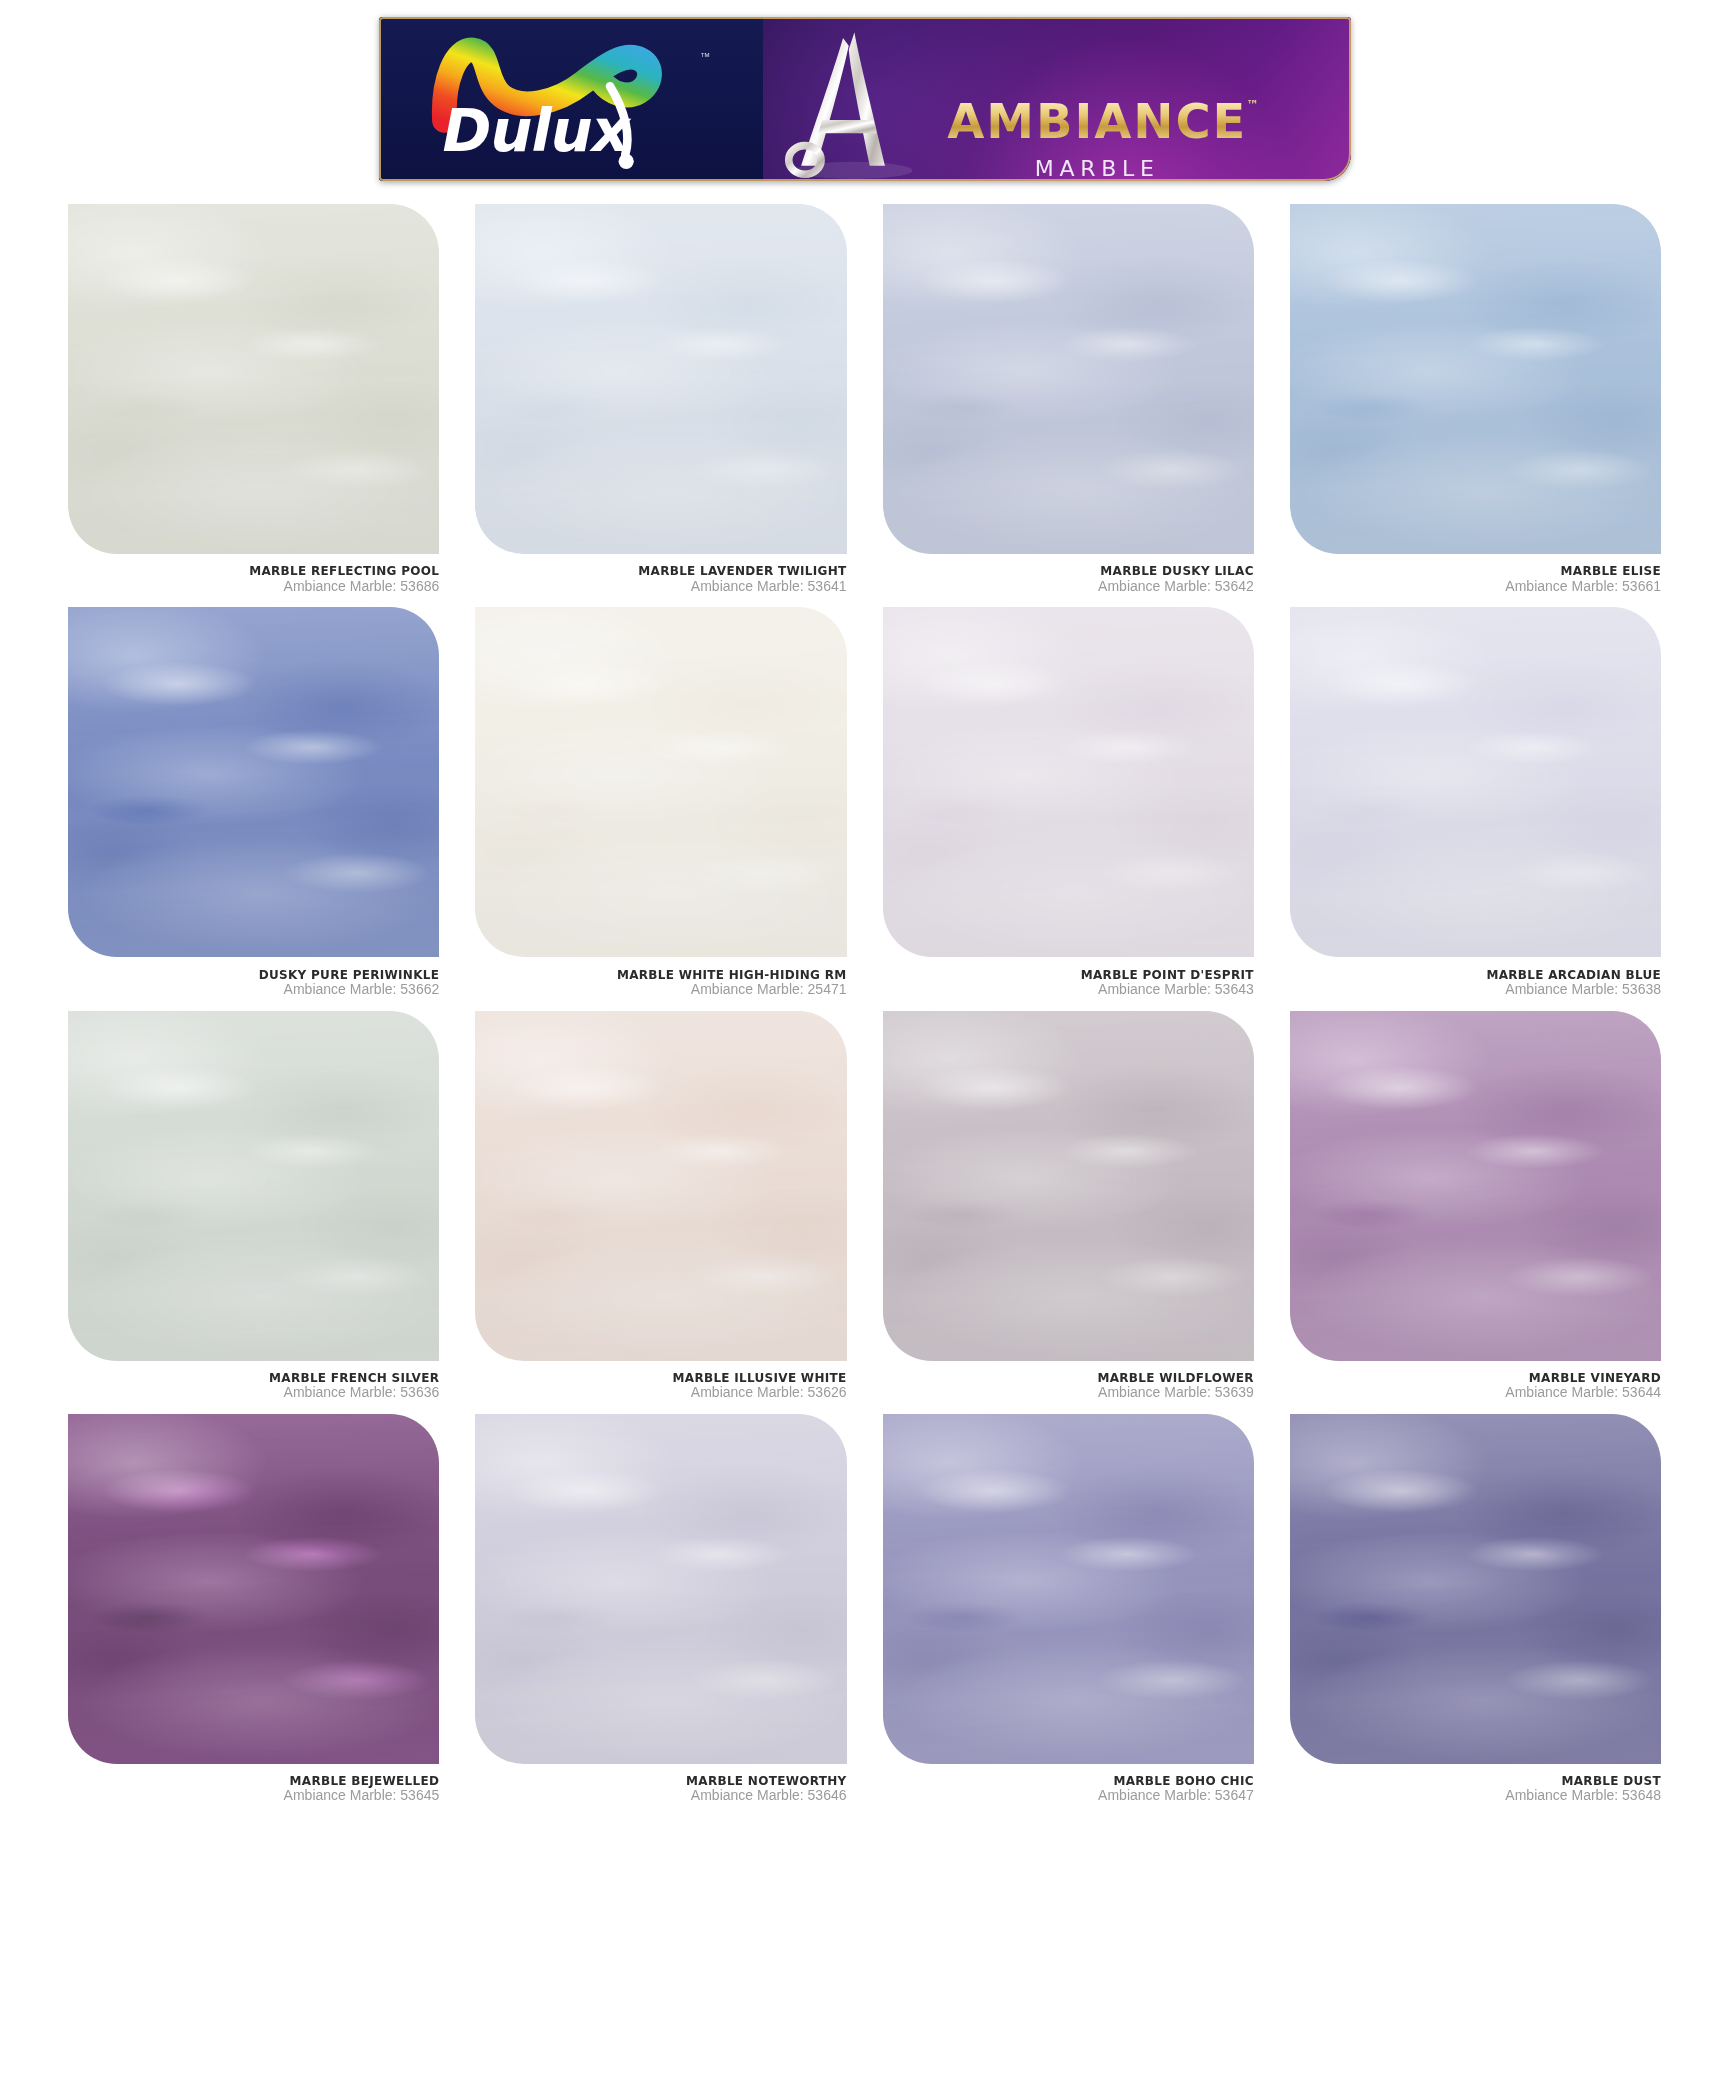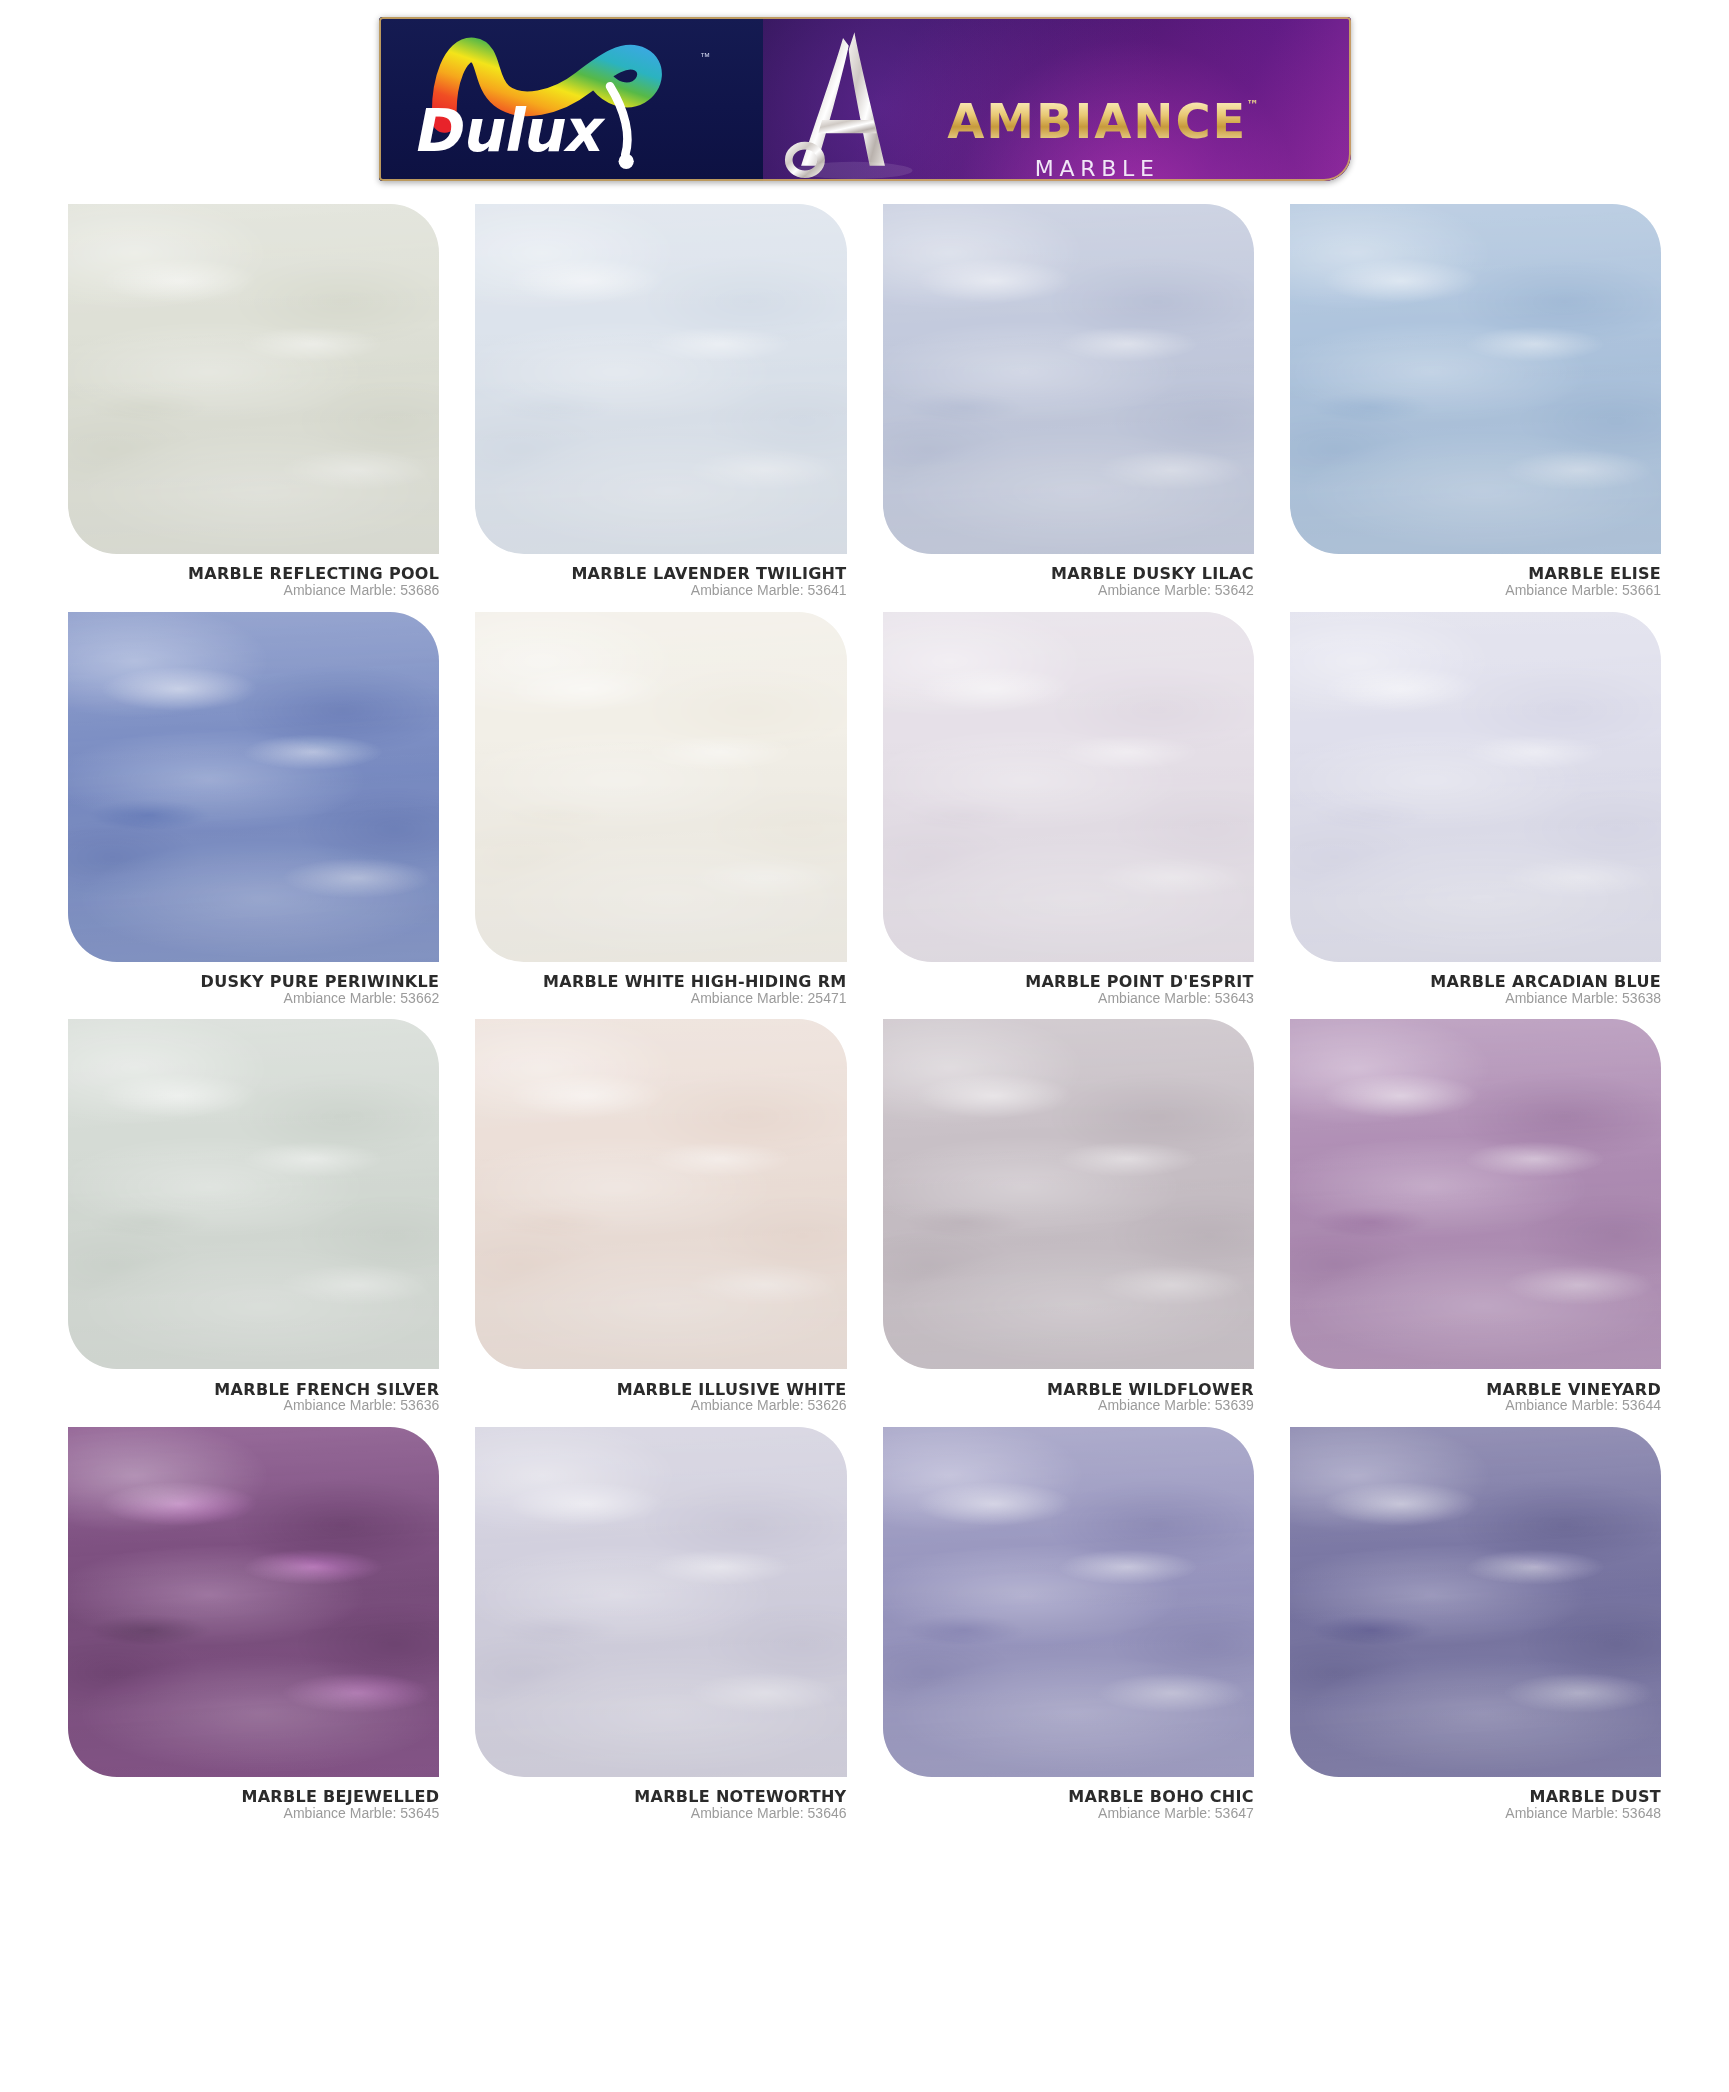--- a/index.html
+++ b/index.html
@@ -54,21 +54,21 @@
     justify-content: center;
     overflow: hidden;
   }
   .dulux-mark {
     position: relative;
     width: 314px;
     height: 141px;
   }
   .dulux-wordmark {
     position: absolute;
-    left: 3px;
+    left: 29px;
     bottom: 9.5px;
     font-family: "DejaVu Sans", sans-serif;
     font-weight: bold;
     font-style: italic;
     font-size: 59px;
     letter-spacing: -1px;
     color: #ffffff;
     line-height: 1;
   }
   .dulux-tm {
@@ -181,21 +181,21 @@
     inset: 0;
     background: linear-gradient(180deg, rgba(255,255,255,0.10) 0%, rgba(255,255,255,0) 34%, rgba(0,0,0,0.045) 100%);
   }
 
   .caption {
     padding-top: 11.4px;
     text-align: right;
   }
   .swatch-name {
     font-family: "DejaVu Sans", sans-serif;
-    font-size: 16px;
+    font-size: 12px;
     font-weight: bold;
     letter-spacing: 0.3px;
     color: #2b2b2b;
     line-height: 1.1;
     white-space: nowrap;
   }
   .swatch-code {
     margin-top: 0;
     font-family: "Liberation Sans", sans-serif;
     font-size: 14px;

